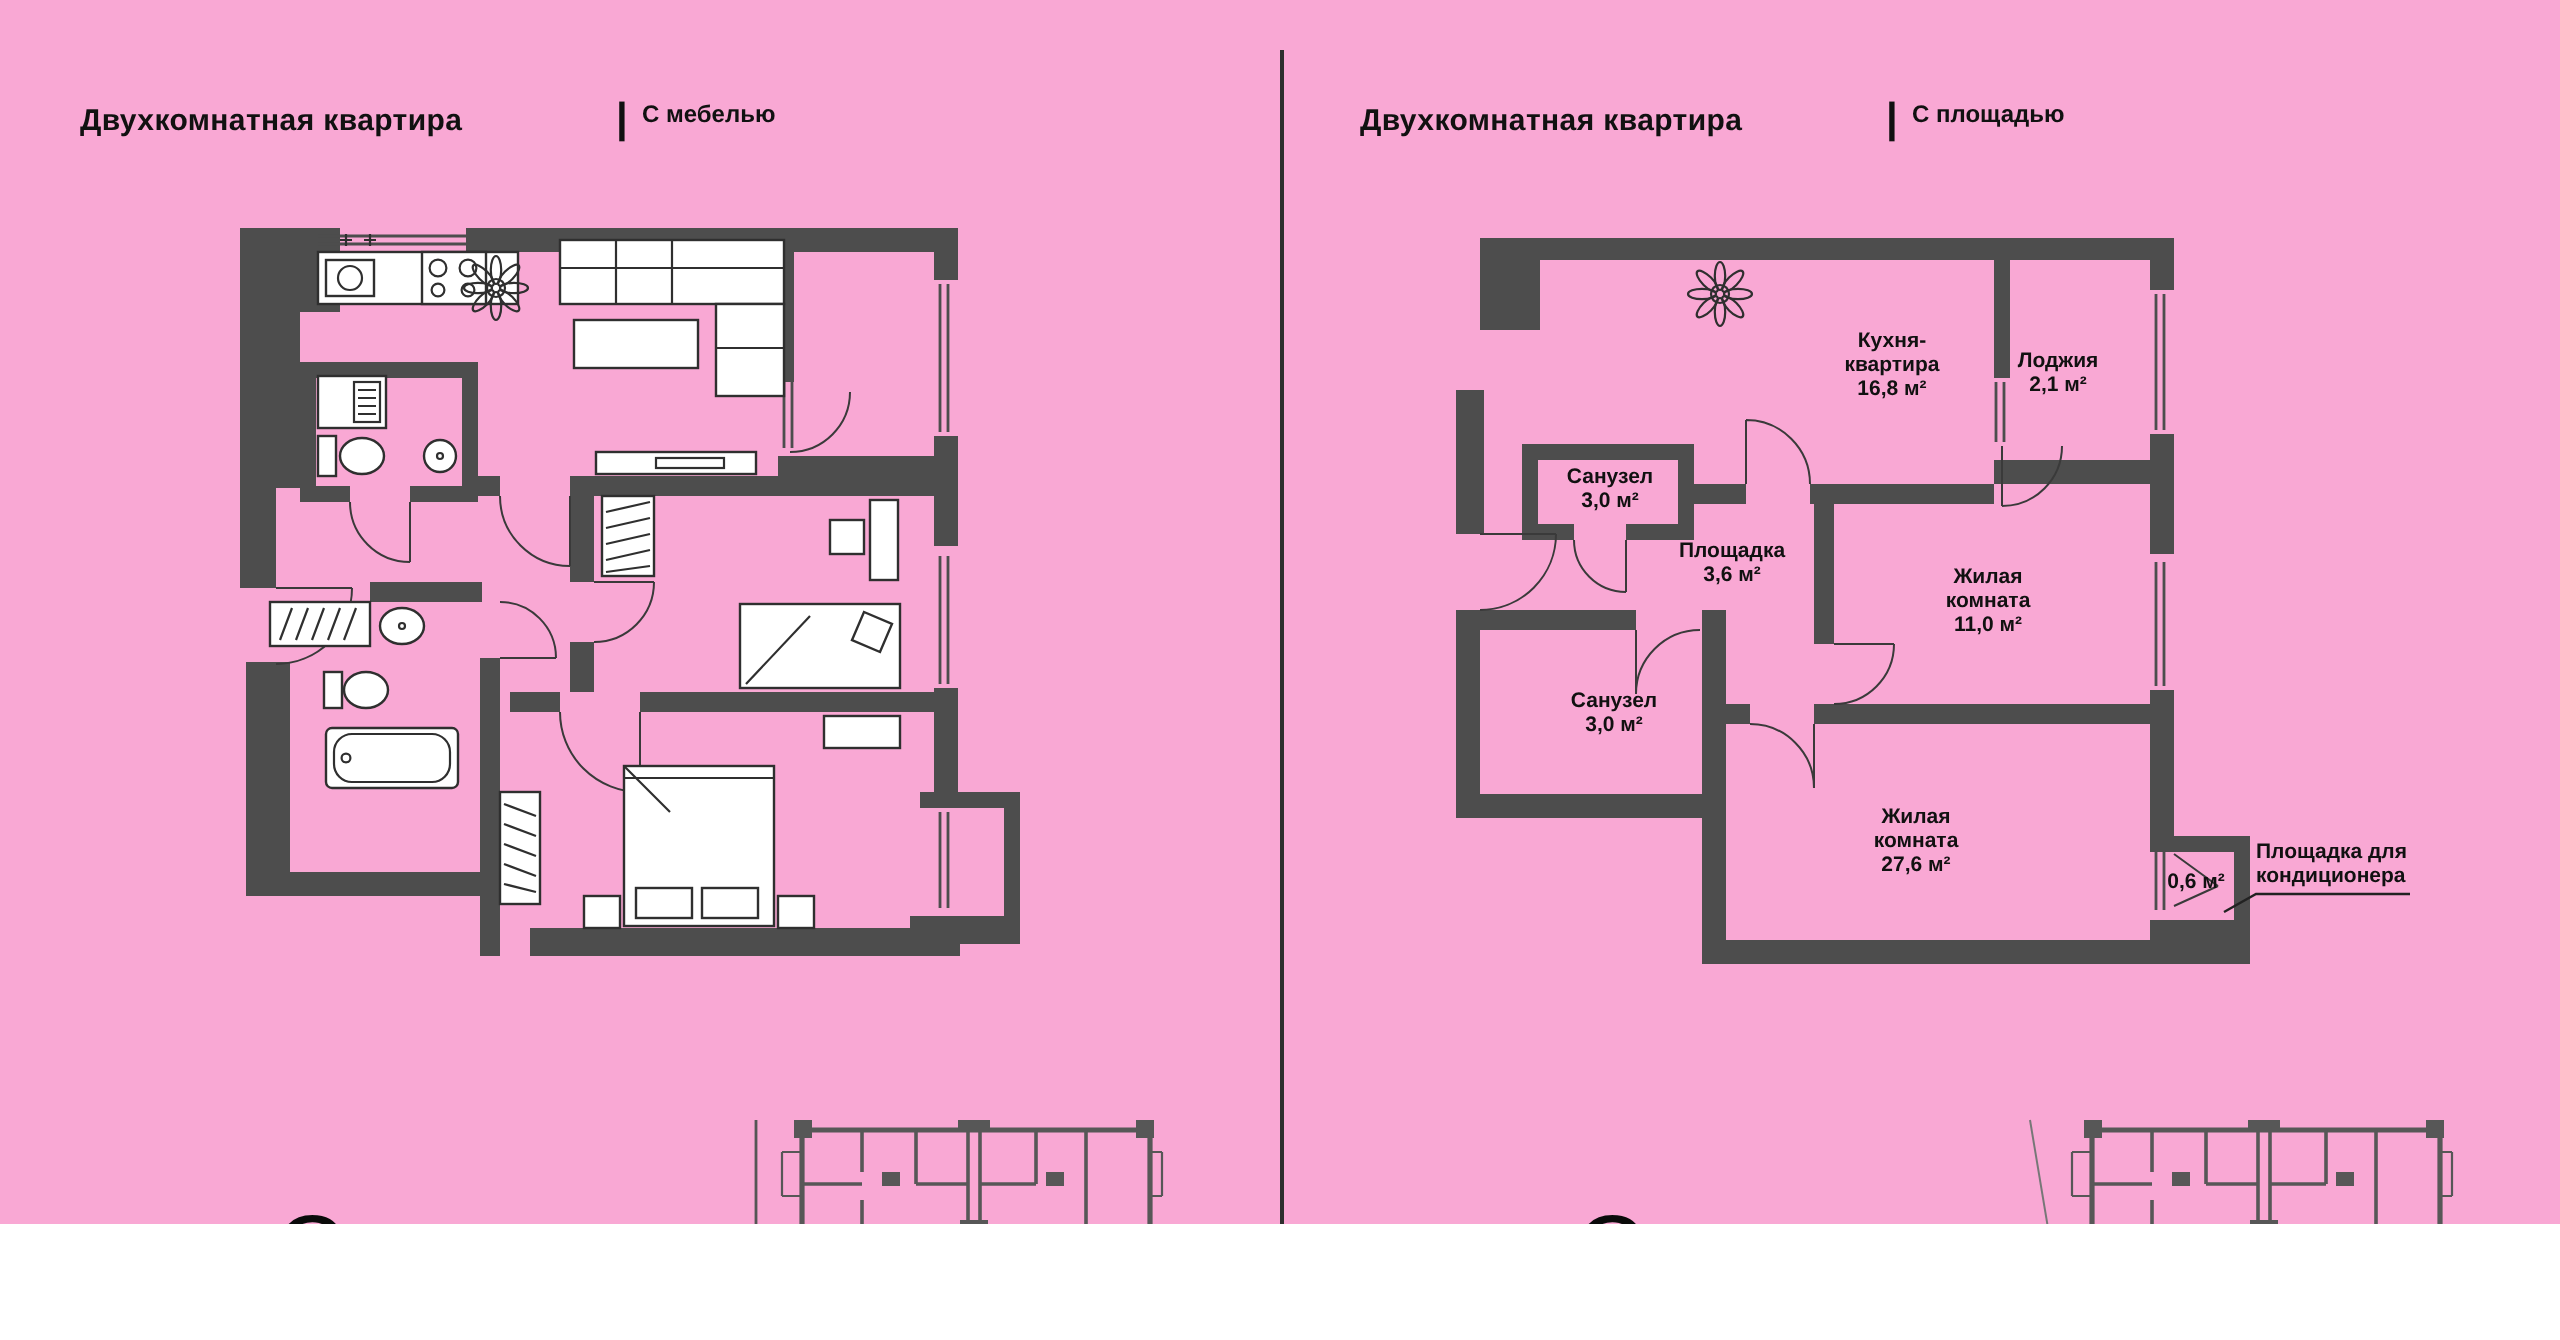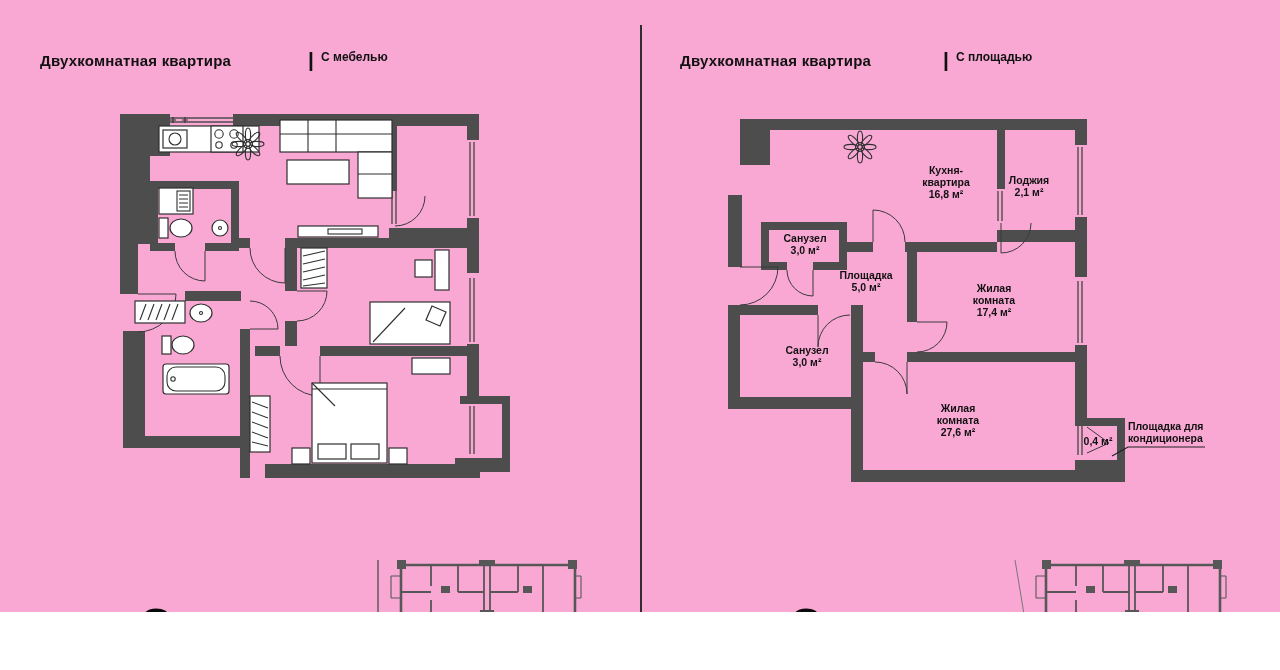--- a/index.html
+++ b/index.html
@@ -286,38 +286,38 @@
     <div class="rl" style="left:334px;top:82px">
       <span>Лоджия</span>
       <span>2,1 м²</span>
     </div>
     <div class="rl" style="left:110px;top:140px">
       <span>Санузел</span>
       <span>3,0 м²</span>
     </div>
     <div class="rl" style="left:171px;top:177px">
       <span>Площадка</span>
-      <span>5,0 м²</span>
+      <span>3,6 м²</span>
     </div>
     <div class="rl" style="left:299px;top:196px">
       <span>Жилая</span>
       <span>комната</span>
-      <span>17,4 м²</span>
+      <span>11,0 м²</span>
     </div>
     <div class="rl" style="left:112px;top:252px">
       <span>Санузел</span>
       <span>3,0 м²</span>
     </div>
     <div class="rl" style="left:263px;top:316px">
       <span>Жилая</span>
       <span>комната</span>
       <span>27,6 м²</span>
     </div>
     <div class="rl" style="left:403px;top:337px">
-      <span>0,4 м²</span>
+      <span>0,6 м²</span>
     </div>
     <div class="note" style="left:433px;top:315px">
       <span>Площадка для</span>
       <span>кондиционера</span>
     </div>
   </div>
 
   <div class="comp" style="left:780px;top:598px;width:50px;text-align:center">С</div>
   <svg style="left:798px;top:650px" width="14" height="20" viewBox="0 0 14 20">
     <line x1="7" y1="0" x2="7" y2="14" stroke="#444" stroke-width="1.4"></line>

